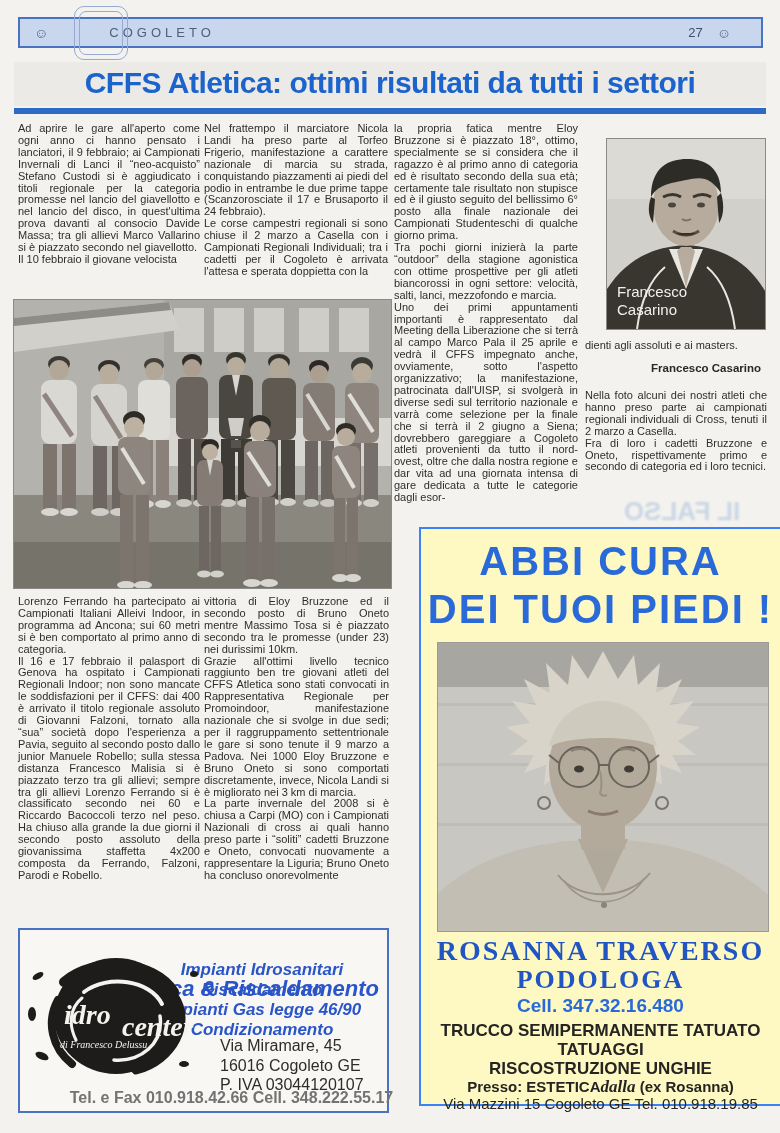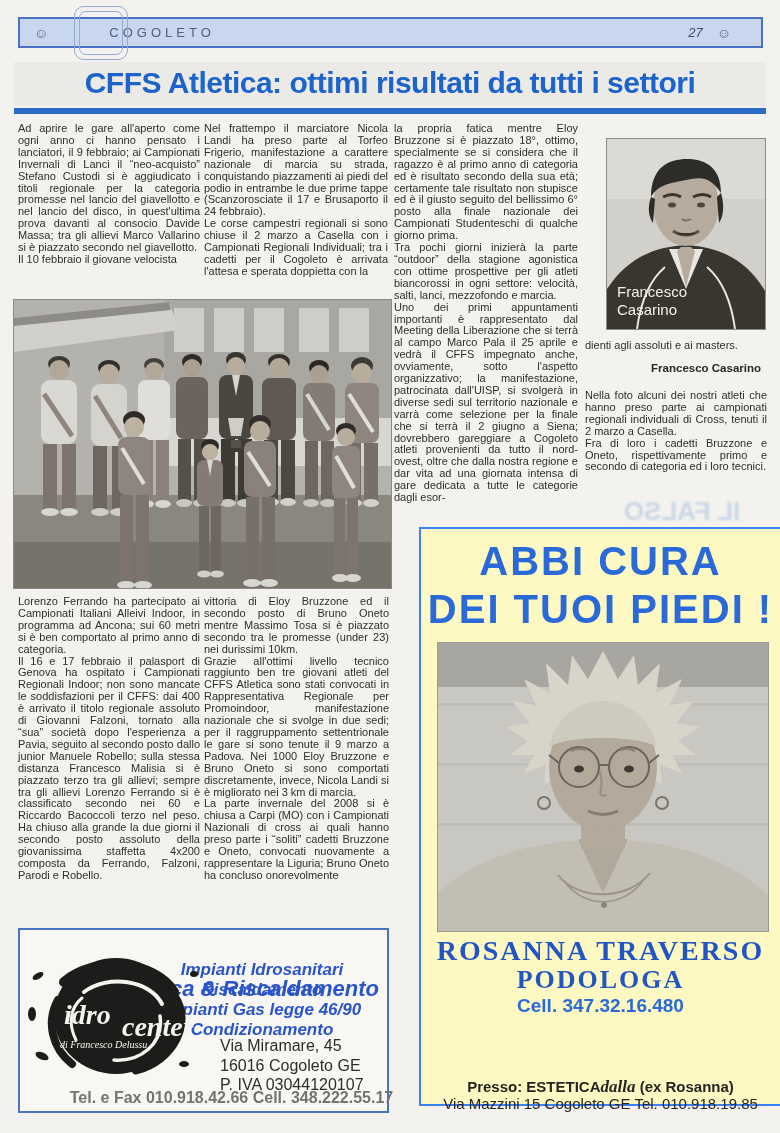--- a/index.html
+++ b/index.html
@@ -4,21 +4,21 @@
 <style>
   html,body{margin:0;padding:0;background:#e8e7e3;}
   #page{position:relative;width:780px;height:1133px;background:#f3f2ee;overflow:hidden;
         font-family:"Liberation Sans",sans-serif;color:#2f2e2c;}
   
   .header-bar{position:absolute;left:18px;top:17px;width:741px;height:27px;
       background:#c8d6ee;border:2px solid #4a72c2;display:flex;align-items:center;}
   .header-bar .smiley{color:#44597e;font-size:14px;line-height:1;}
   .smiley-left{margin-left:14px;}
   .masthead{margin-left:61px;font-size:13px;letter-spacing:4px;color:#4c5f7e;}
-  .header-right{margin-left:auto;display:flex;align-items:center;gap:14px;margin-right:30px;font-style:italic;}
+  .header-right{margin-left:auto;display:flex;align-items:center;gap:14px;margin-right:30px;}
   .pagenum{font-size:13px;color:#3e4f6b;}
   .phone-outline{position:absolute;left:74px;top:6px;width:52px;height:52px;
       border:1px solid #94aad2;border-radius:10px;}
   .phone-outline .inner{position:absolute;left:4px;top:4px;right:4px;bottom:4px;
       border:1px solid #94aad2;border-radius:7px;}
   
   .headline{position:absolute;left:14px;top:62px;width:752px;text-align:center;
       font-size:30px;font-weight:bold;letter-spacing:-0.5px;color:#1c63cc;background:#eceae6;padding:4px 0 6px;}
   .headline-rule{position:absolute;left:14px;top:108px;width:752px;height:6px;background:#2d6ac6;}
   
@@ -336,20 +336,25 @@
         <circle cx="106" cy="160" r="6" fill="none" stroke="#7a756c" stroke-width="2"></circle>
         <circle cx="224" cy="160" r="6" fill="none" stroke="#7a756c" stroke-width="2"></circle>
         <path d="M120,232 C140,258 190,258 212,230" stroke="#9a9488" stroke-width="2" fill="none"></path>
         <path d="M126,238 C146,266 186,266 206,236" stroke="#9a9488" stroke-width="1.5" fill="none"></path>
         <circle cx="166" cy="262" r="3" fill="#8a857c"></circle>
       </svg>
     </div>
     <div class="ros-name">ROSANNA TRAVERSO</div>
     <div class="ros-role">PODOLOGA</div>
     <div class="ros-cell">Cell. 347.32.16.480</div>
+    <div class="ros-services">
+      <div>TRUCCO SEMIPERMANENTE TATUATO</div>
+      <div>TATUAGGI</div>
+      <div>RISCOSTRUZIONE UNGHIE</div>
+    </div>
     <div class="ros-presso">
       <span>Presso:  </span><span>ESTETICA</span><span class="script">dalla</span><span>  (ex Rosanna)</span>
     </div>
     <div class="ros-address">Via Mazzini 15 Cogoleto GE Tel. 010.918.19.85</div>
   </div>
 
   <div class="idro-ad">
     <div class="idro-title">Idraulica &amp; Riscaldamento</div>
     <div class="idro-services">
       <div>Impianti  Idrosanitari</div>

